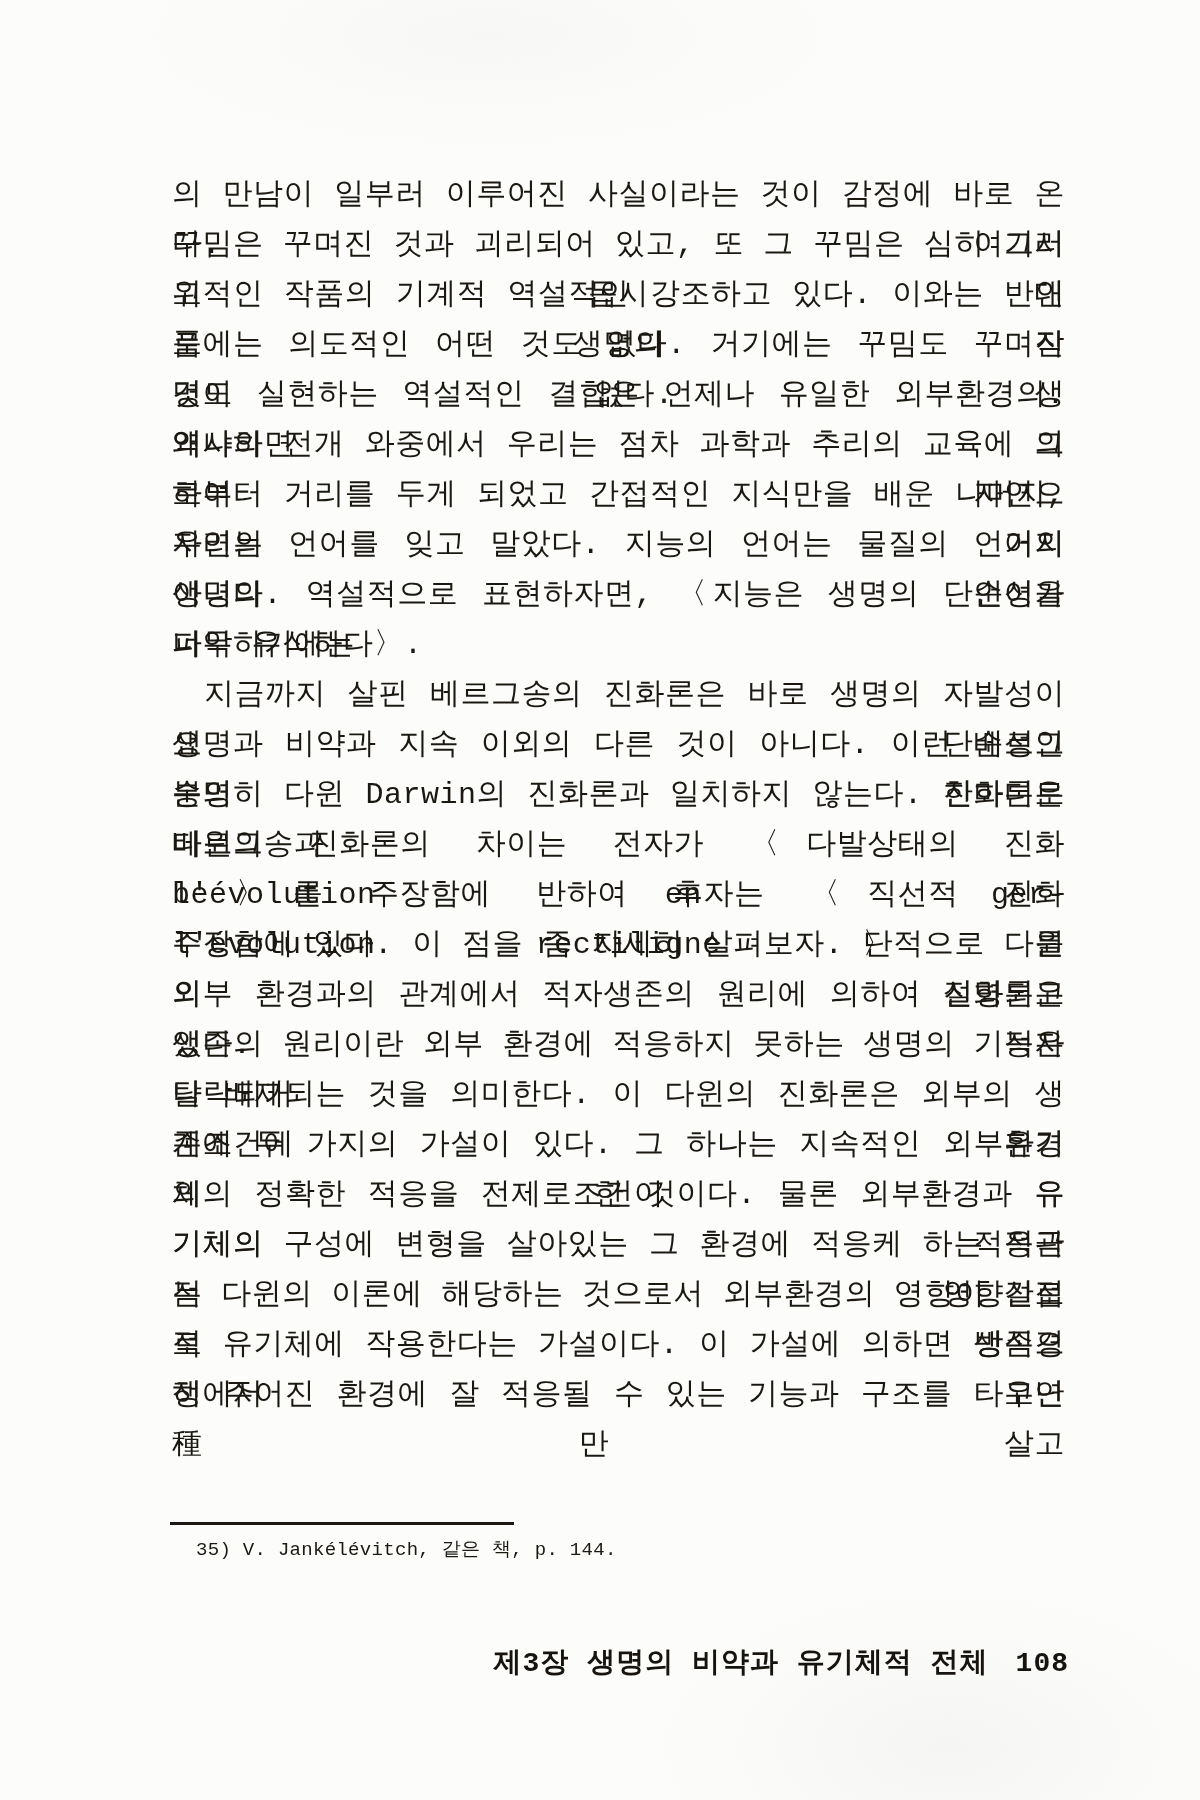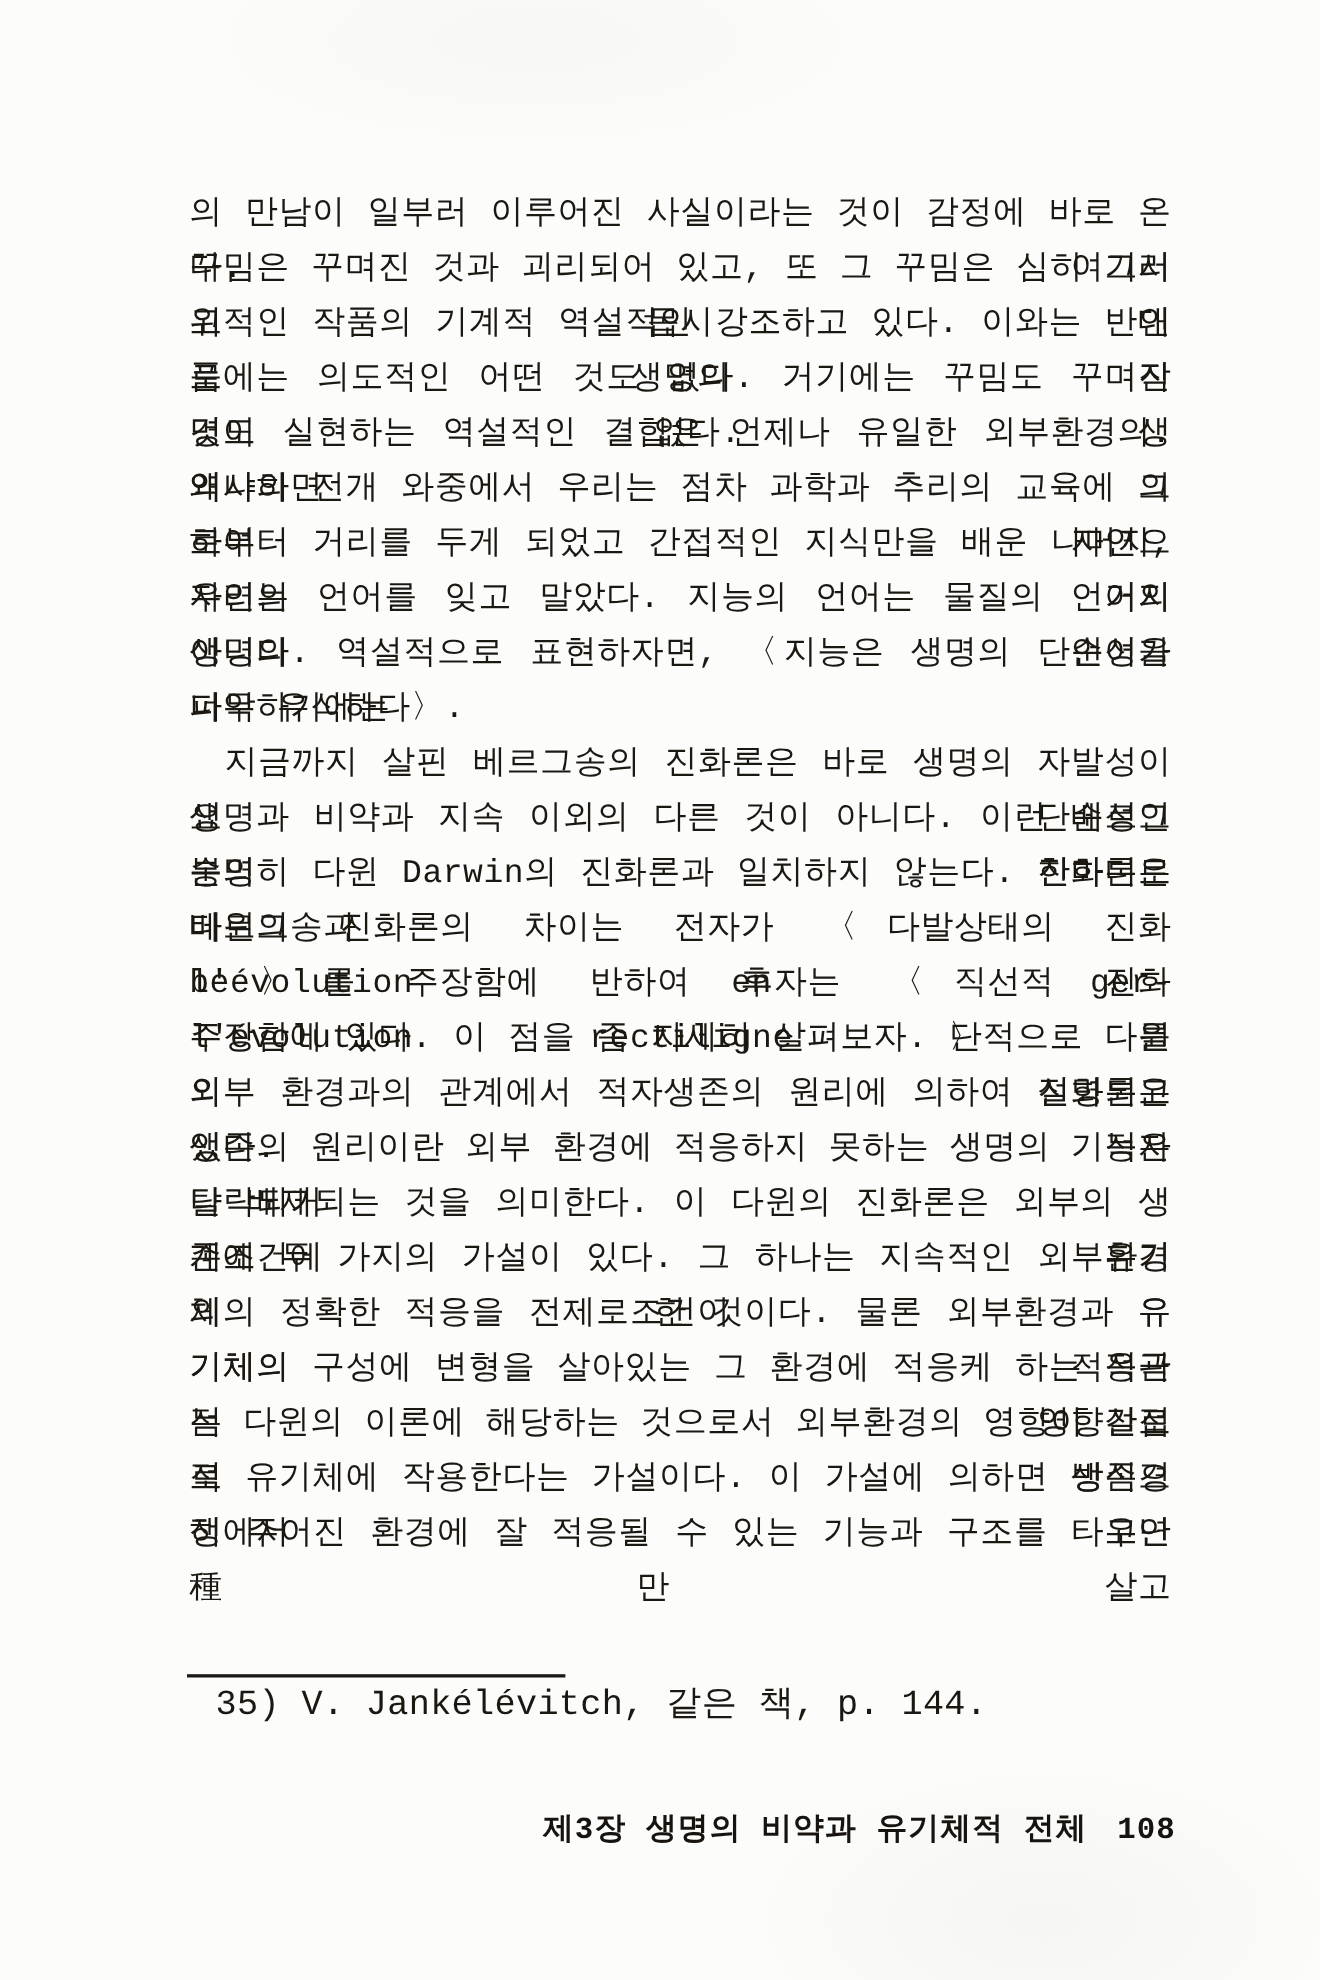--- a/index.html
+++ b/index.html
@@ -55,21 +55,21 @@
     top: 1522px;
     width: 344px;
     height: 3px;
     background: #1c1914;
   }
   .footnote {
     position: absolute;
     left: 196px;
     top: 1533px;
     width: 860px;
-    font-size: 32px;
+    font-size: 19px;
     line-height: 34px;
     letter-spacing: 0.3px;
     color: #1b1812;
   }
   .footer {
     position: absolute;
     top: 1598px;
     right: 147px;
     display: flex;
     align-items: baseline;

